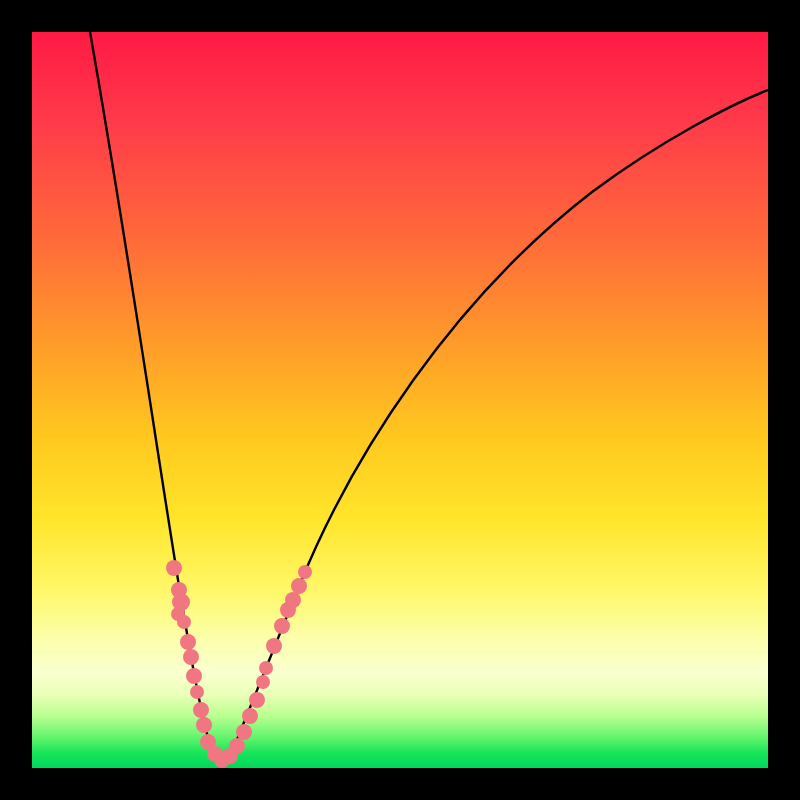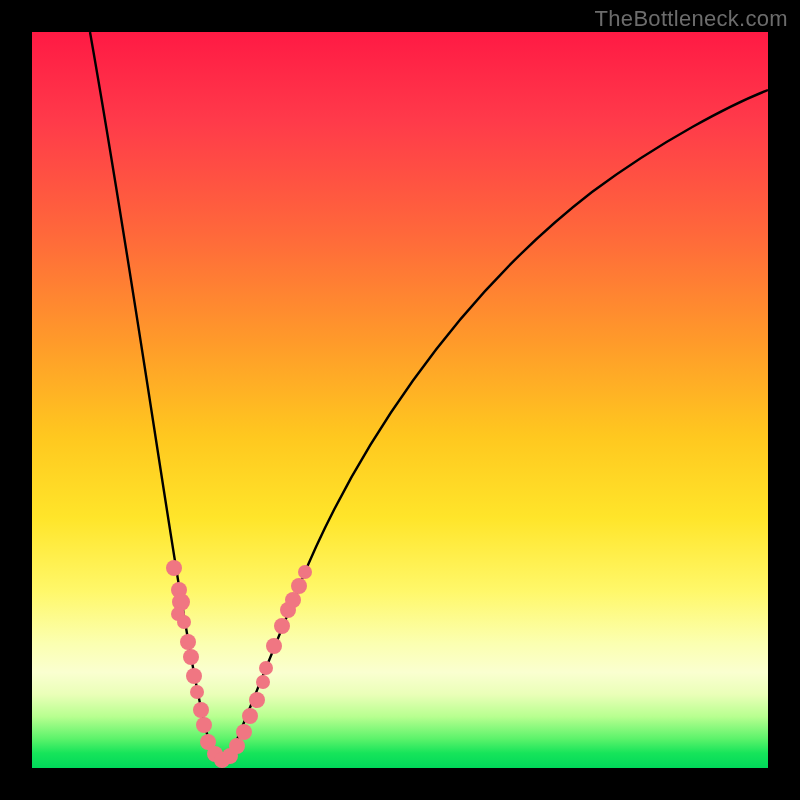--- a/index.html
+++ b/index.html
@@ -102,15 +102,14 @@
           <circle cx="242" cy="614" r="8" fill="#f07682"></circle>
           <circle cx="250" cy="594" r="8" fill="#f07682"></circle>
           <circle cx="256" cy="578" r="8" fill="#f07682"></circle>
           <circle cx="261" cy="568" r="8" fill="#f07682"></circle>
           <circle cx="267" cy="554" r="8" fill="#f07682"></circle>
           <circle cx="273" cy="540" r="7" fill="#f07682"></circle>
         </g>
     </svg>
   </div>
 
-  <div class="watermark">TheBottleneck.com</div>
 
 </div>
 
 </body></html>

